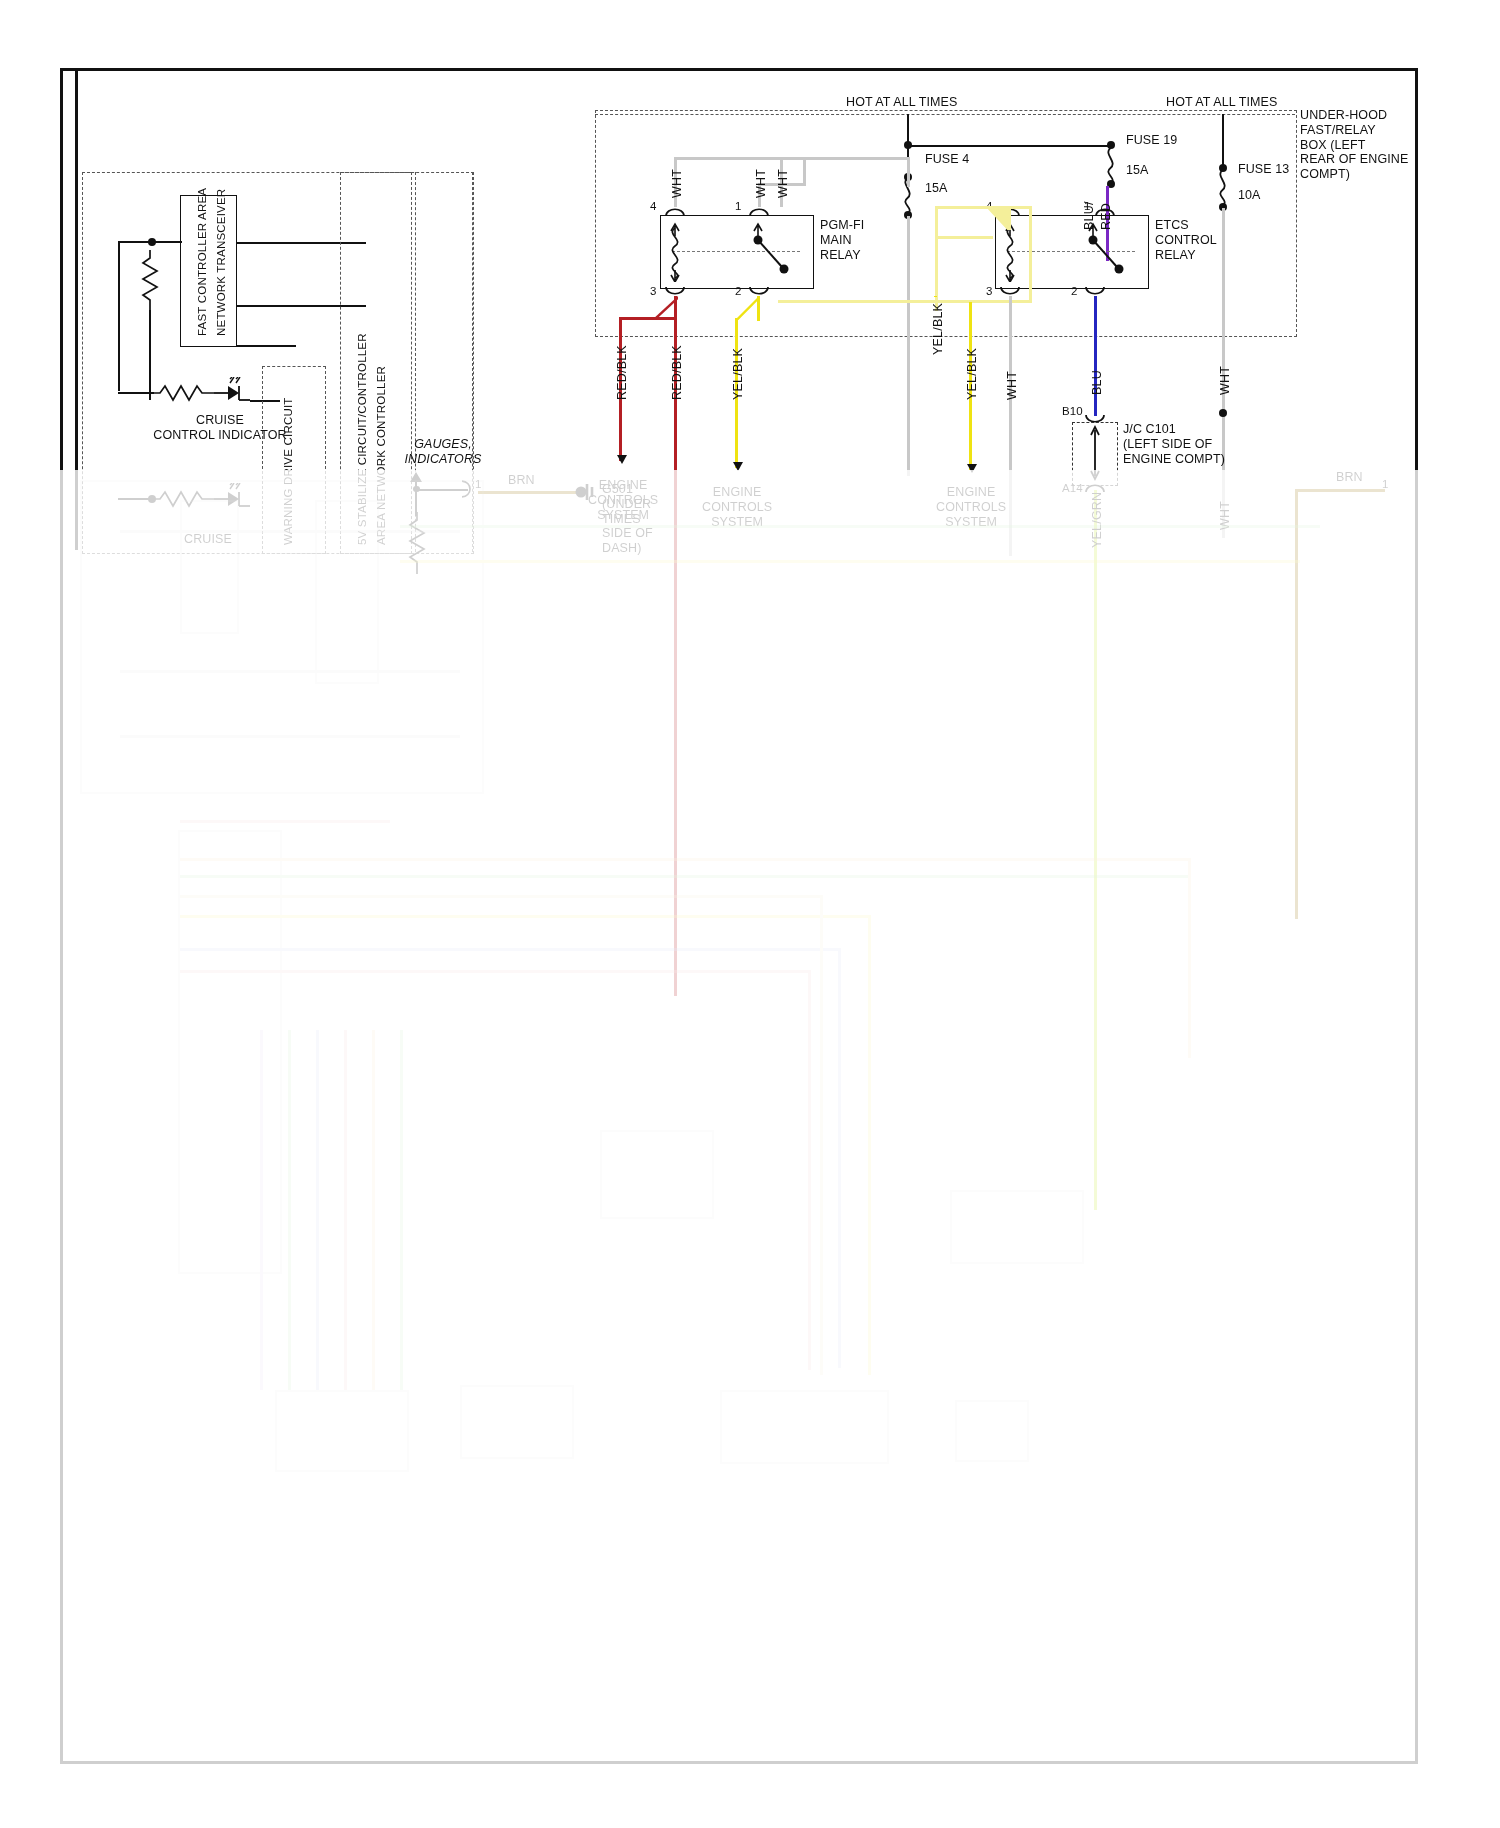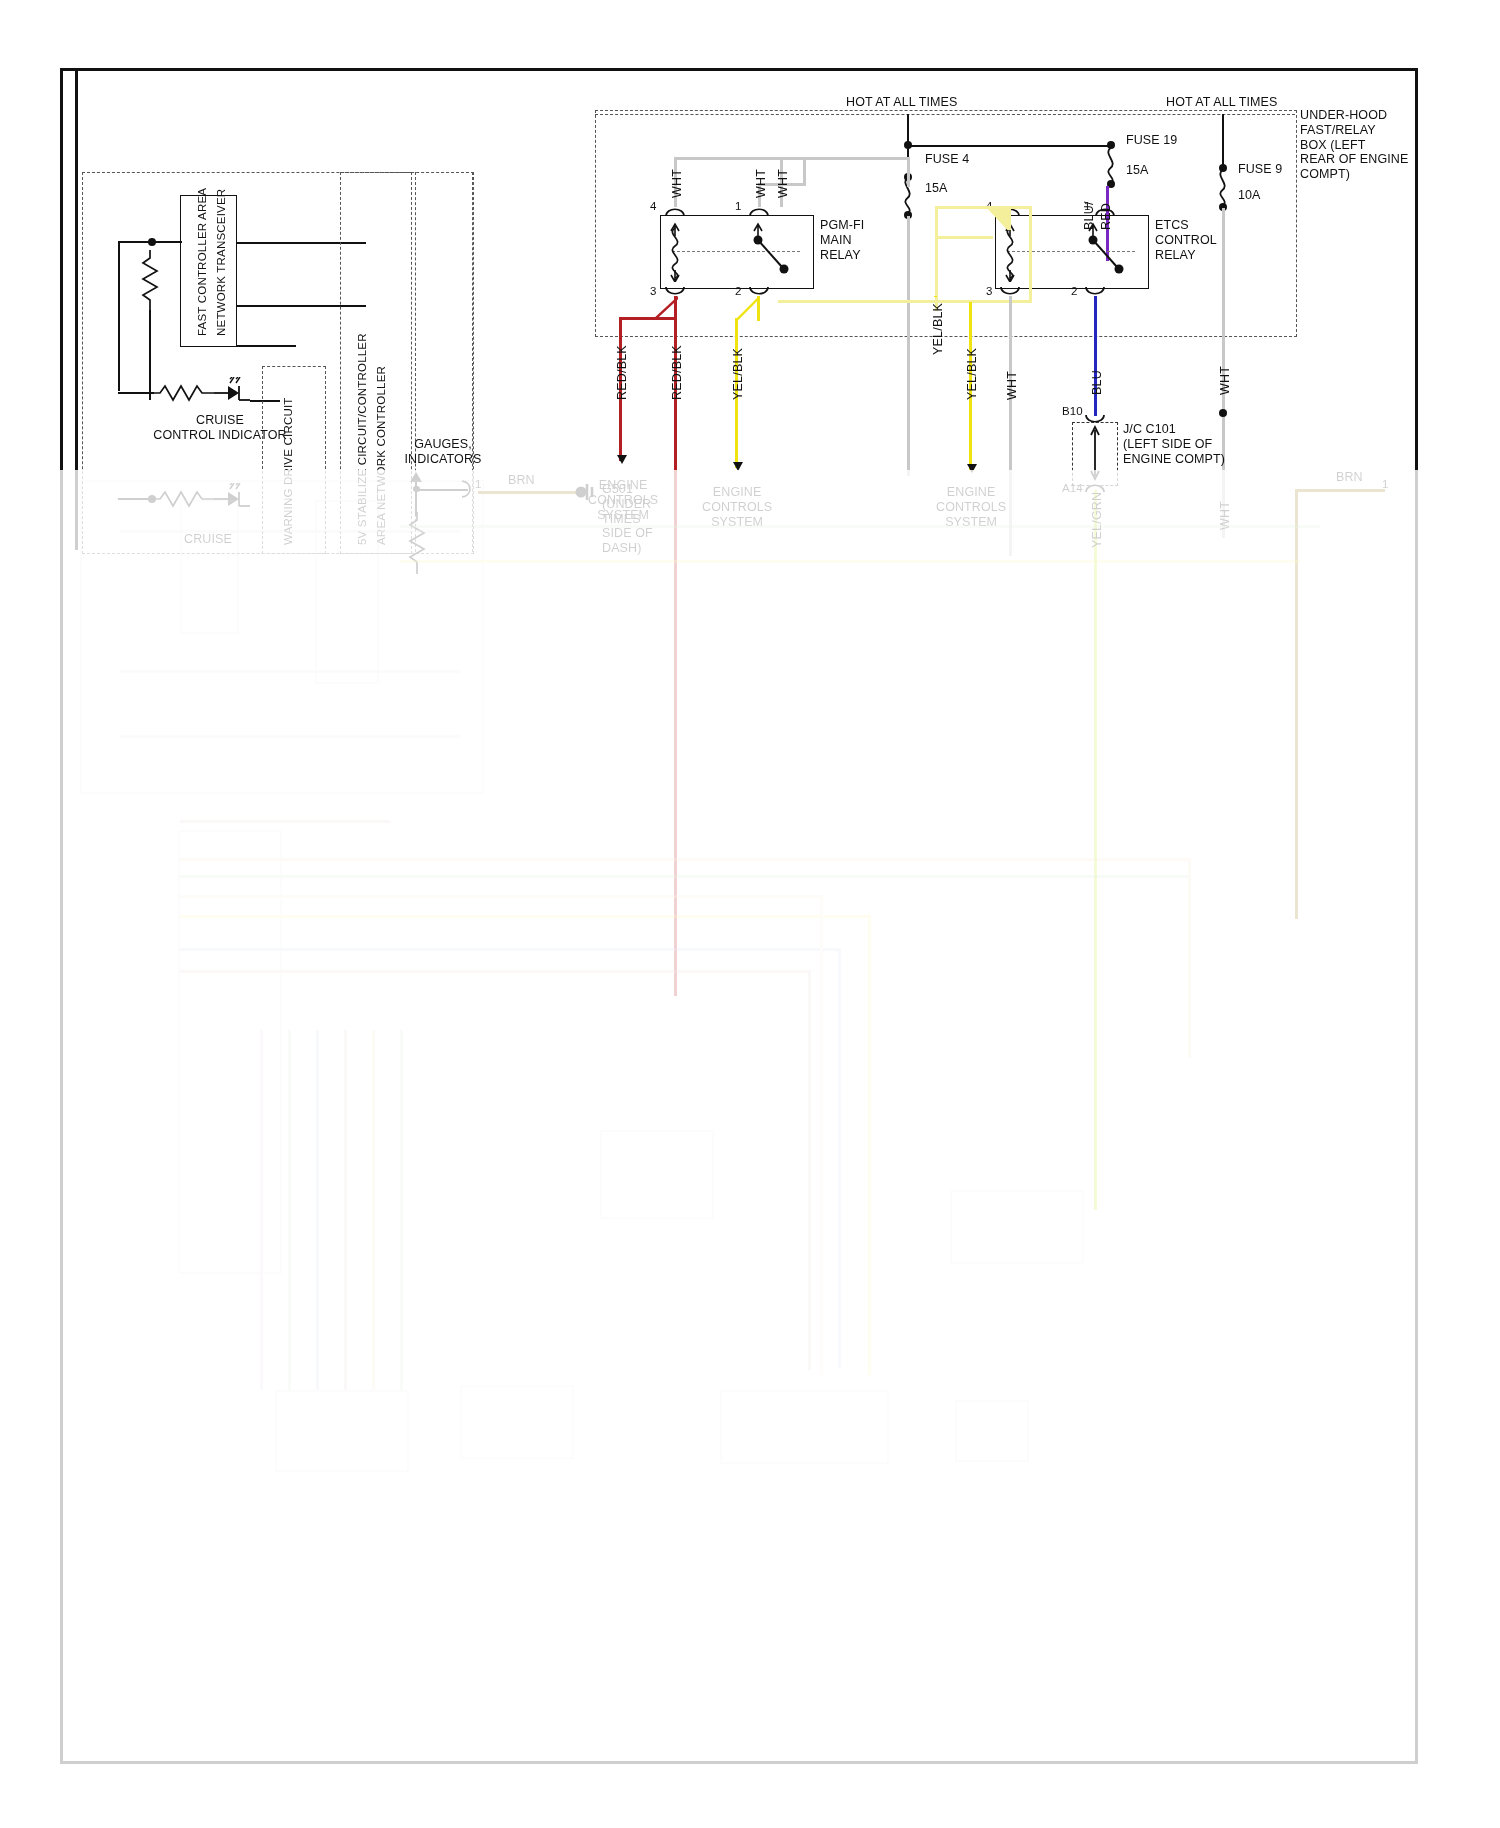--- a/index.html
+++ b/index.html
@@ -84,21 +84,21 @@
   <div class="vlbl" style="left:1082px;top:230px;">BLU/</div>
   <div class="vlbl" style="left:1099px;top:230px;">RED</div>
 
   <div class="dash-h" style="left:1028px;top:114px;width:267px;"></div>
   <div class="vline" style="left:1222px;top:114px;height:54px;"></div>
   <div class="dot" style="left:1218.5px;top:164px;"></div>
   <svg style="position:absolute;left:1213px;top:170px;" width="22" height="36">
     <path d="M9.5 0 C2 6, 17 14, 9.5 20 C2 26, 17 30, 9.5 36" stroke="#111" stroke-width="1.8" fill="none"></path>
   </svg>
   <div class="dot" style="left:1218.5px;top:203px;"></div>
-  <div class="lbl" style="left:1238px;top:162px;">FUSE 9</div>
+  <div class="lbl" style="left:1238px;top:162px;">FUSE 13</div>
   <div class="lbl" style="left:1238px;top:188px;">10A</div>
   <div class="vline" style="left:1222px;top:208px;height:330px;background:#c8c8c8;width:3px;"></div>
   <div class="vlbl" style="left:1218px;top:395px;">WHT</div>
   <div class="dot" style="left:1218.5px;top:409px;"></div>
   <div class="vlbl" style="left:1218px;top:530px;">WHT</div>
 
   <div class="box" style="left:660px;top:215px;width:152px;height:72px;"></div>
   <div class="lbl" style="left:820px;top:218px;">PGM-FI
 MAIN
 RELAY</div>
@@ -294,21 +294,21 @@
 
   <div class="dbox" style="left:262px;top:366px;width:62px;height:186px;"></div>
   <div class="vlbl sm" style="left:282px;top:545px;">WARNING DRIVE CIRCUIT</div>
 
   <div class="dbox" style="left:340px;top:172px;width:70px;height:380px;"></div>
   <div class="vlbl sm" style="left:356px;top:545px;">5V STABILIZE CIRCUIT/CONTROLLER</div>
   <div class="vlbl sm" style="left:375px;top:545px;">AREA NETWORK CONTROLLER</div>
 
   <div class="dash-v" style="left:415px;top:172px;height:380px;"></div>
   <div class="dash-v" style="left:472px;top:172px;height:380px;"></div>
-  <div class="lbl" style="left:398px;top:437px;text-align:center;width:90px;">GAUGES,
+  <div class="lbl" style="left:398px;top:437px;text-align:center;width:90px;font-style:italic;">GAUGES,
 INDICATORS</div>
   <svg style="position:absolute;left:408px;top:472px;" width="16" height="44">
     <line x1="8" y1="44" x2="8" y2="8" stroke="#111" stroke-width="2"></line>
     <polygon points="8,0 2,10 14,10" fill="#111"></polygon>
   </svg>
   <svg style="position:absolute;left:407px;top:512px;" width="20" height="62">
     <path d="M10 0 L10 8 L3 13 L17 21 L3 29 L17 37 L3 45 L10 50 L10 62" stroke="#111" stroke-width="1.7" fill="none"></path>
   </svg>
   <div class="hline" style="left:416px;top:489px;width:52px;"></div>
   <div class="dot sm" style="left:413px;top:485.5px;"></div>

